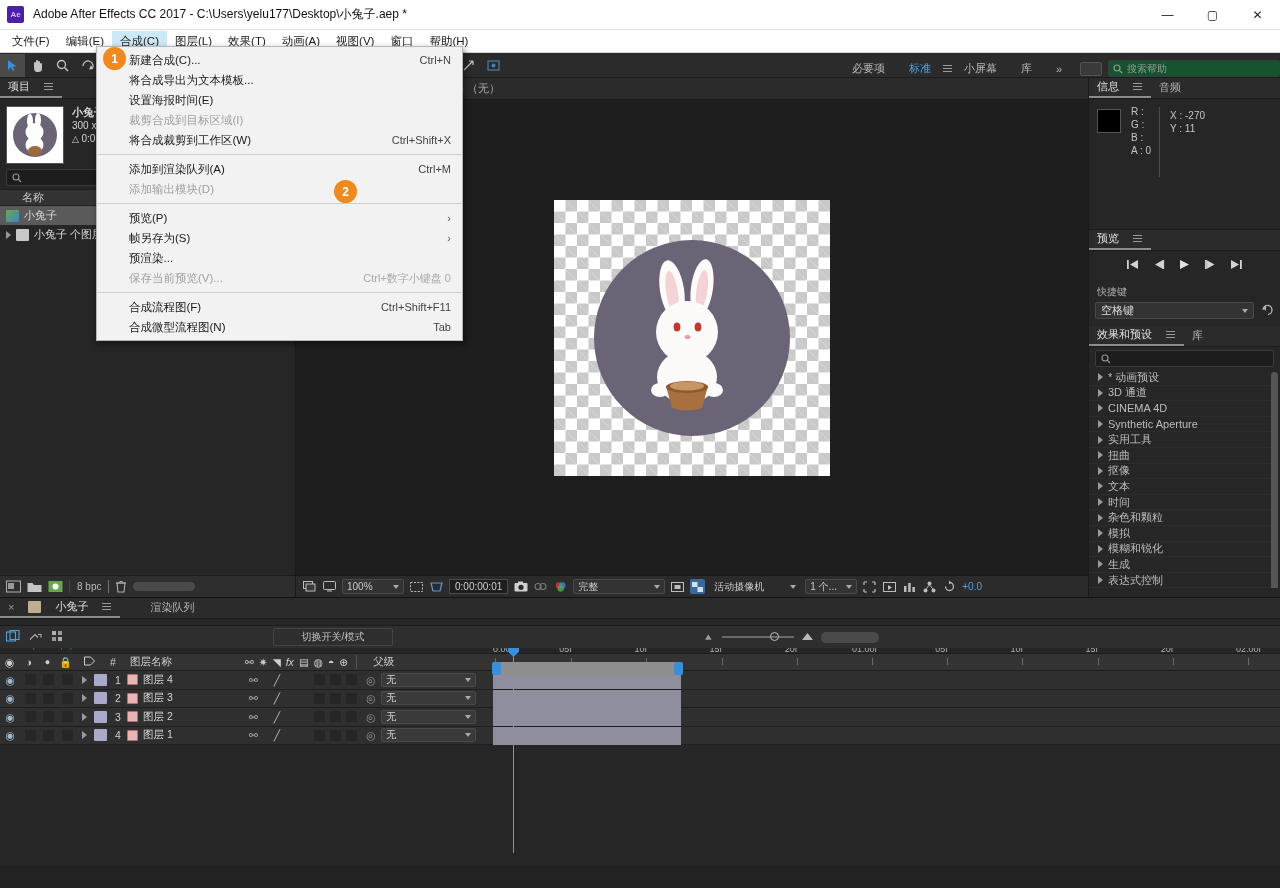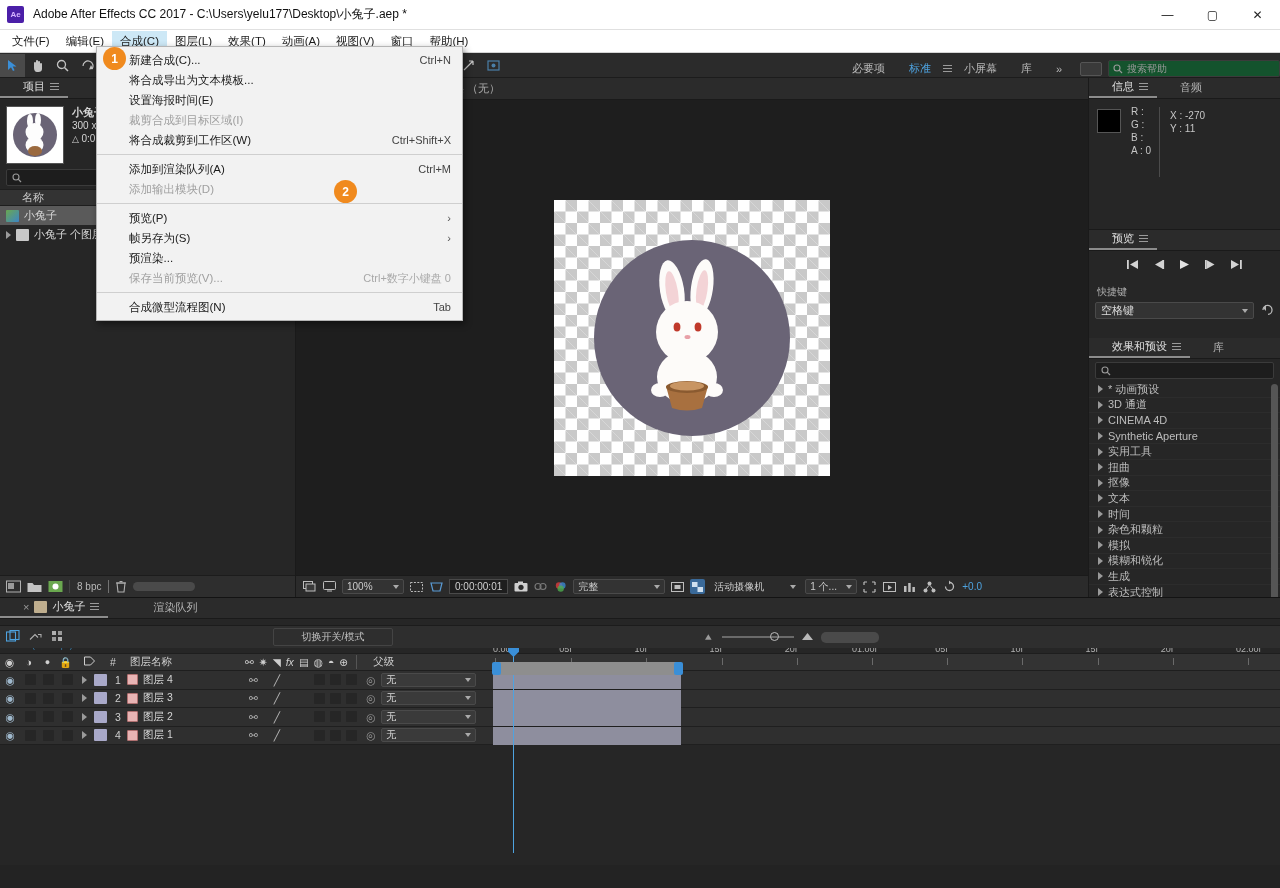--- a/index.html
+++ b/index.html
@@ -62,22 +62,22 @@
     border-radius: 2px; display: flex; align-items: center; padding-left: 4px;
     color: #9a9a9a; font-size: 10px; gap: 4px;
   }
 
   
   .panel-tabs {
     height: 21px; background: #2b2b2b; display: flex; align-items: flex-end;
     border-bottom: 1px solid #1a1a1a;
   }
   .ptab {
-    font-size: 11px; color: #b5b5b5; padding: 3px 9px 3px 23px;
-    display: flex; align-items: center; gap: 5px; height: 21px;
+    font-size: 11px; color: #b5b5b5; padding: 3px 9px 3px 8px;
+    display: flex; align-items: center; gap: 14px; height: 21px;
   }
   .ptab.active { color: #e0e0e0; border-bottom: 2px solid #8c8c8c; }
   .hamb { display: inline-block; width: 9px; }
   .hamb i { display:block; height:1px; background:#9a9a9a; margin:2px 0; }
 
   
   .project-panel {
     position: absolute; top: 78px; left: 0; width: 296px; height: 519px;
     background: #262626; border-right: 1px solid #1a1a1a;
   }
@@ -699,21 +699,21 @@
         <span class="caret" style="margin-left:auto"></span>
       </span>
       <span>
         <svg width="14" height="13" viewBox="0 0 14 13">
             <path d="M3 7a4.5 4.5 0 115 4.4" fill="none" stroke="#b8b8b8" stroke-width="1.3"></path>
             <path d="M6 2L3 5l3 3z" fill="#b8b8b8"></path>
           </svg>
       </span>
     </div>
 
-    <div class="panel-tabs" style="margin-top:19px">
+    <div class="panel-tabs" style="margin-top:7px">
       <div class="ptab active">
         <span>效果和预设</span>
         <span class="hamb">
             <i></i>
             <i></i>
             <i></i>
           </span>
       </div>
       <div class="ptab">
         <span>库</span>
@@ -1141,20 +1141,24 @@
       </div>
       <div class="dd-item">
         <span>预渲染...</span>
       </div>
       <div class="dd-item dim">
         <span>保存当前预览(V)...</span>
         <span class="dd-key">Ctrl+数字小键盘 0</span>
       </div>
       <div class="dd-sep"></div>
       <div class="dd-item">
+        <span>合成流程图(F)</span>
+        <span class="dd-key">Ctrl+Shift+F11</span>
+      </div>
+      <div class="dd-item">
         <span>合成微型流程图(N)</span>
         <span class="dd-key">Tab</span>
       </div>
     </div>
 
   <div class="badge" id="badge1" style="left: 103px; top: 47px;">1</div>
   <div class="badge" id="badge2" style="left: 334px; top: 180px;">2</div>
 
 </div>
 

